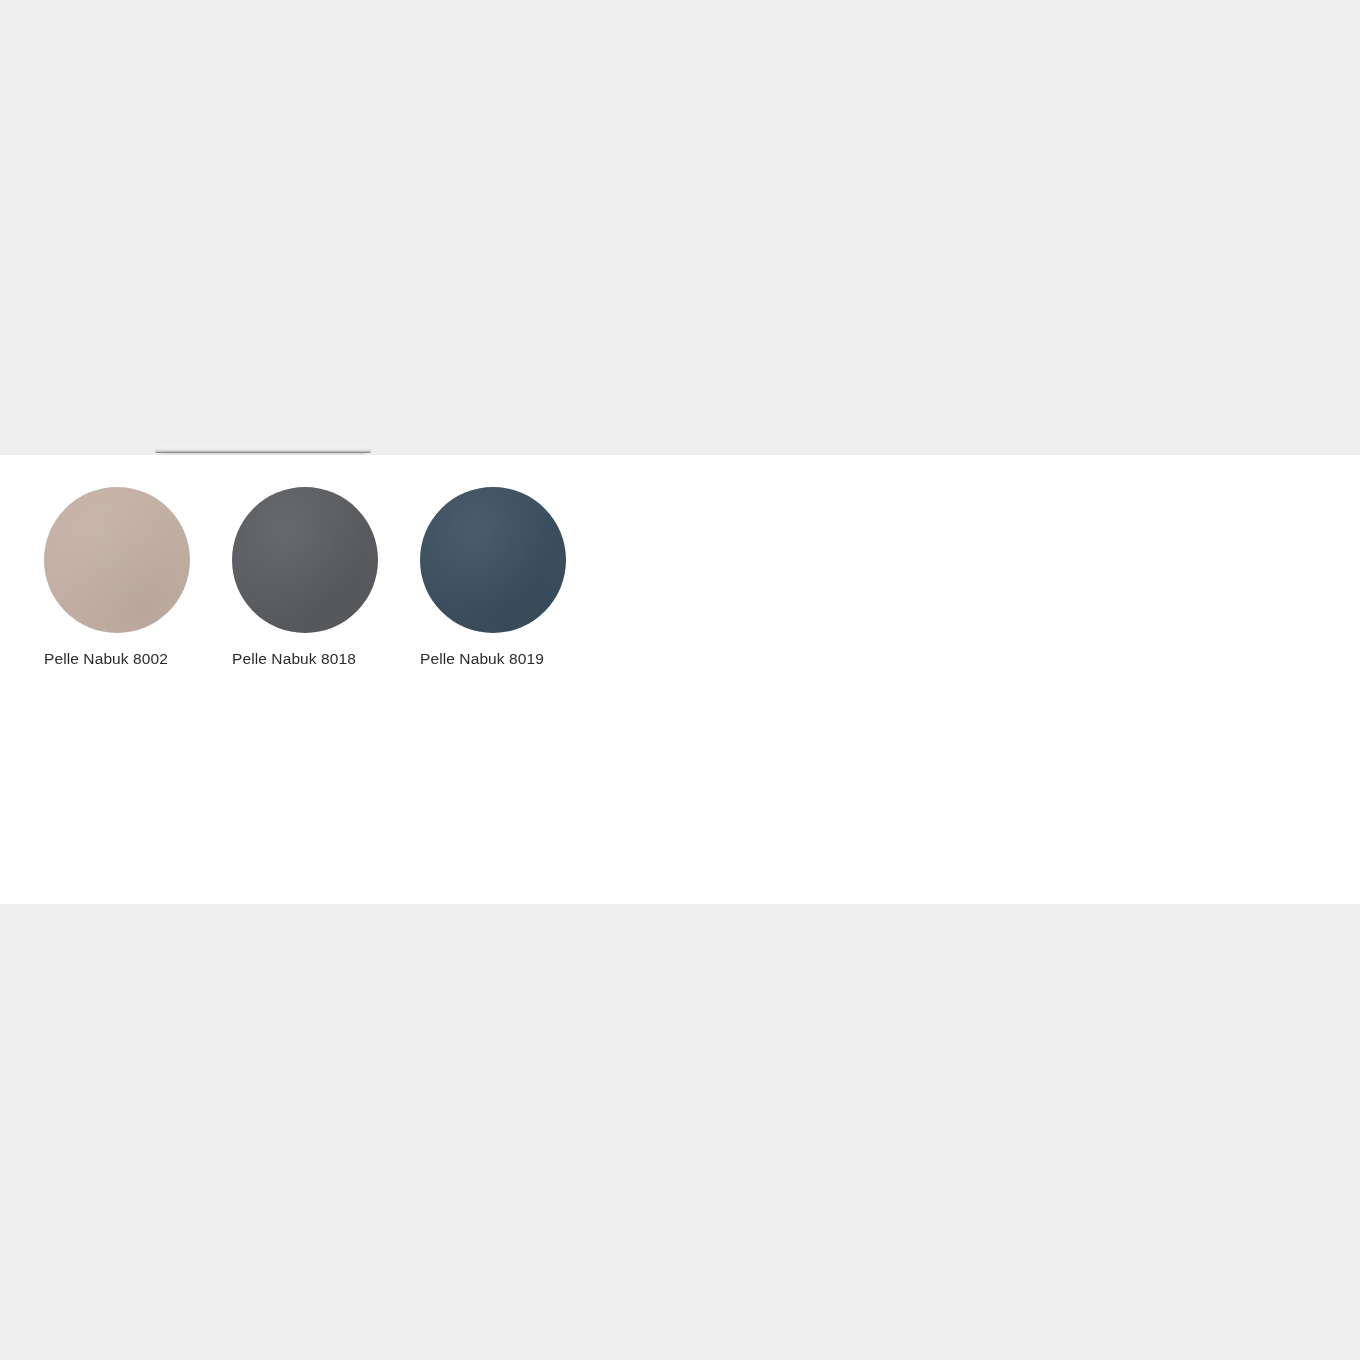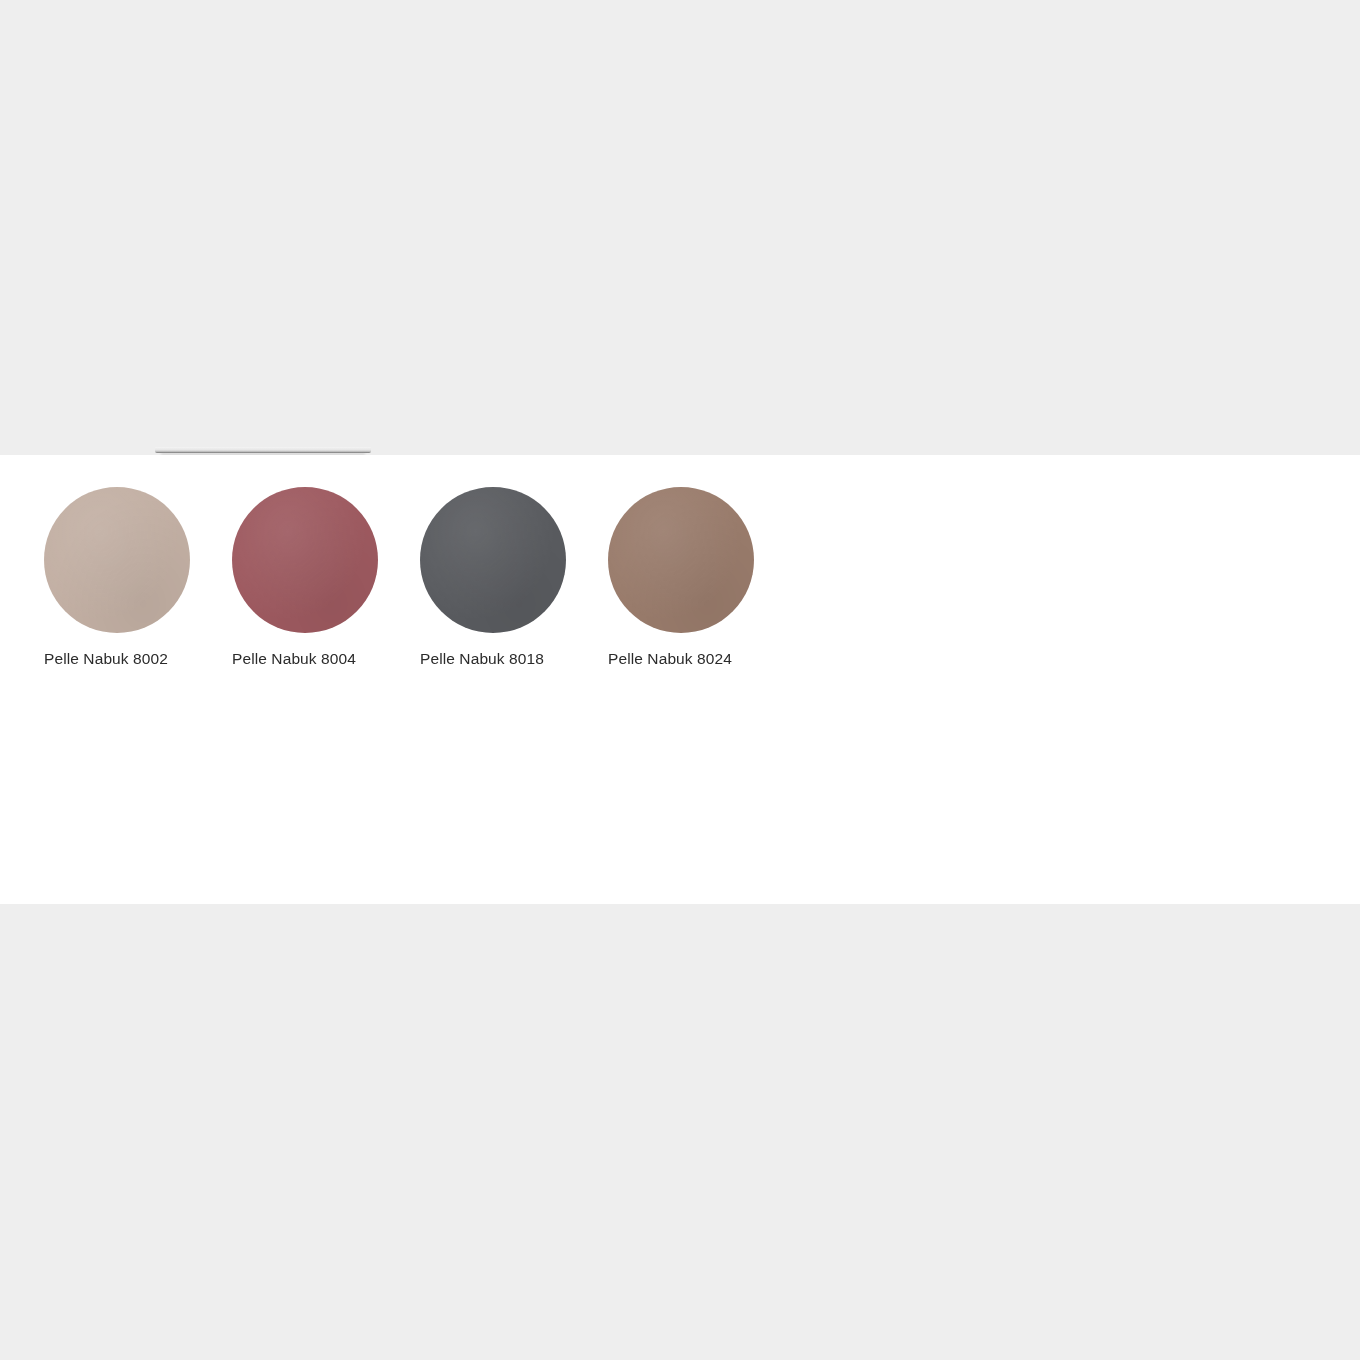--- a/index.html
+++ b/index.html
@@ -140,29 +140,25 @@
     <div class="shadow"></div>
   </div>
 
   <div class="swatch-card">
     <div class="swatch-grid">
         <div class="swatch-item">
           <div class="swatch-disc" style="background: rgb(195, 176, 164);"></div>
           <div class="swatch-label">Pelle Nabuk 8002</div>
         </div>
         <div class="swatch-item">
-          <div class="swatch-disc" style="background: rgb(158, 90, 96);"></div>
-          <div class="swatch-label">Pelle Nabuk 8004</div>
-        </div>
-        <div class="swatch-item">
           <div class="swatch-disc" style="background: rgb(90, 92, 96);"></div>
           <div class="swatch-label">Pelle Nabuk 8018</div>
         </div>
         <div class="swatch-item">
-          <div class="swatch-disc" style="background: rgb(154, 124, 108);"></div>
-          <div class="swatch-label">Pelle Nabuk 8024</div>
+          <div class="swatch-disc" style="background: rgb(59, 79, 94);"></div>
+          <div class="swatch-label">Pelle Nabuk 8019</div>
         </div>
       </div>
   </div>
 
   <div class="bottom-gap"></div>
 
 </div>
 
 </body></html>

